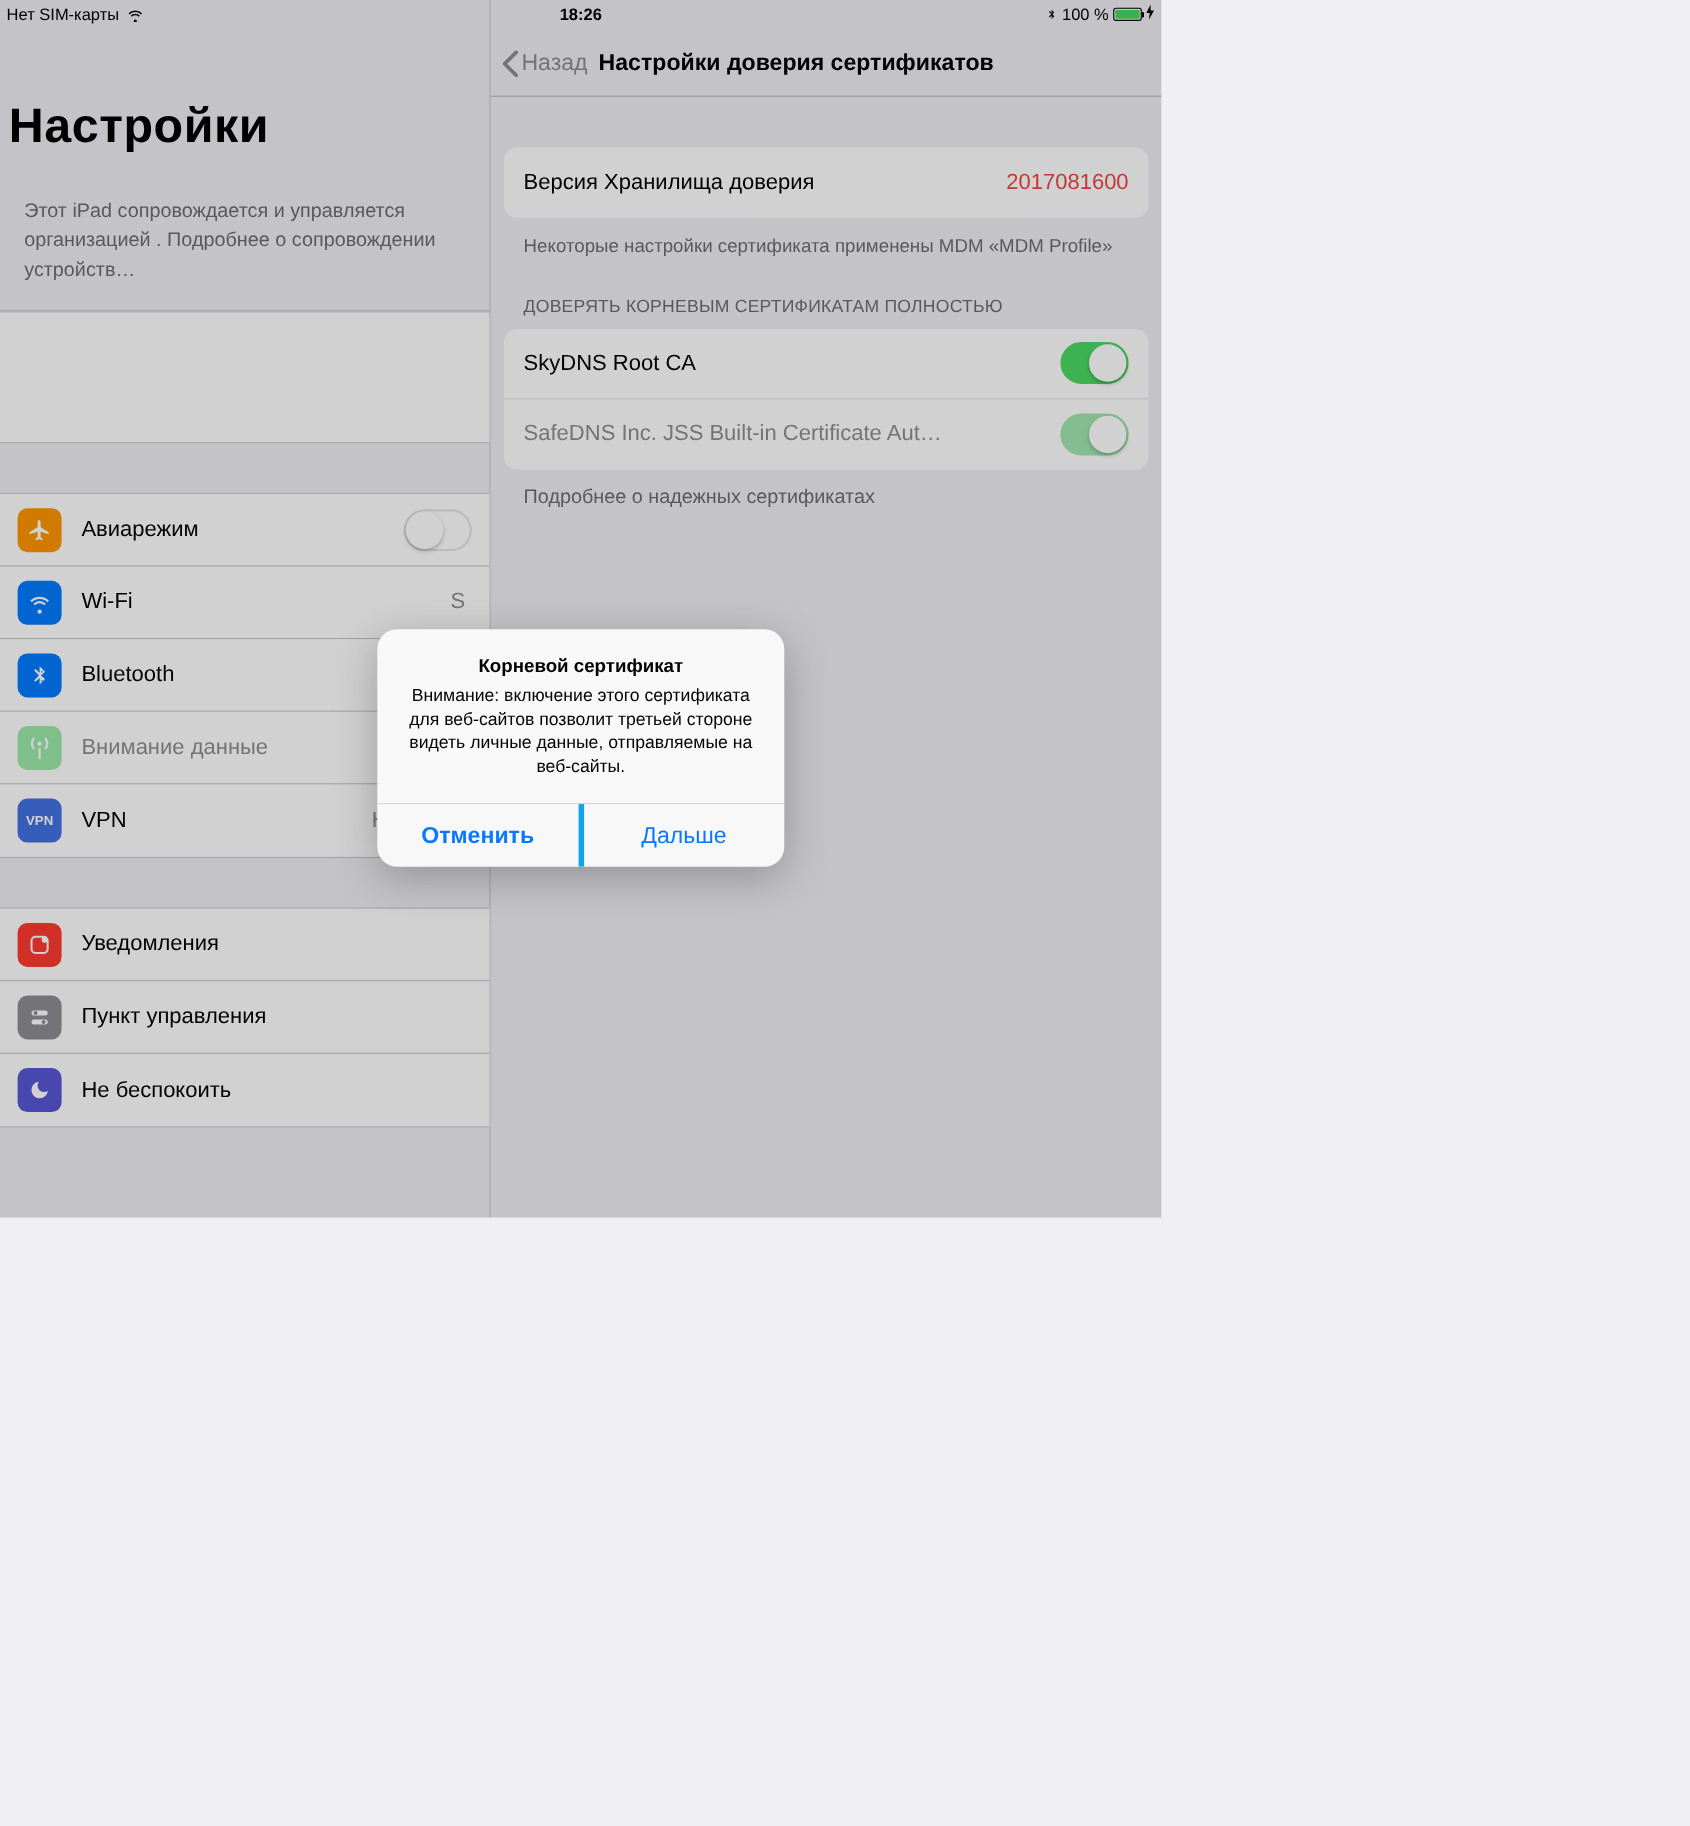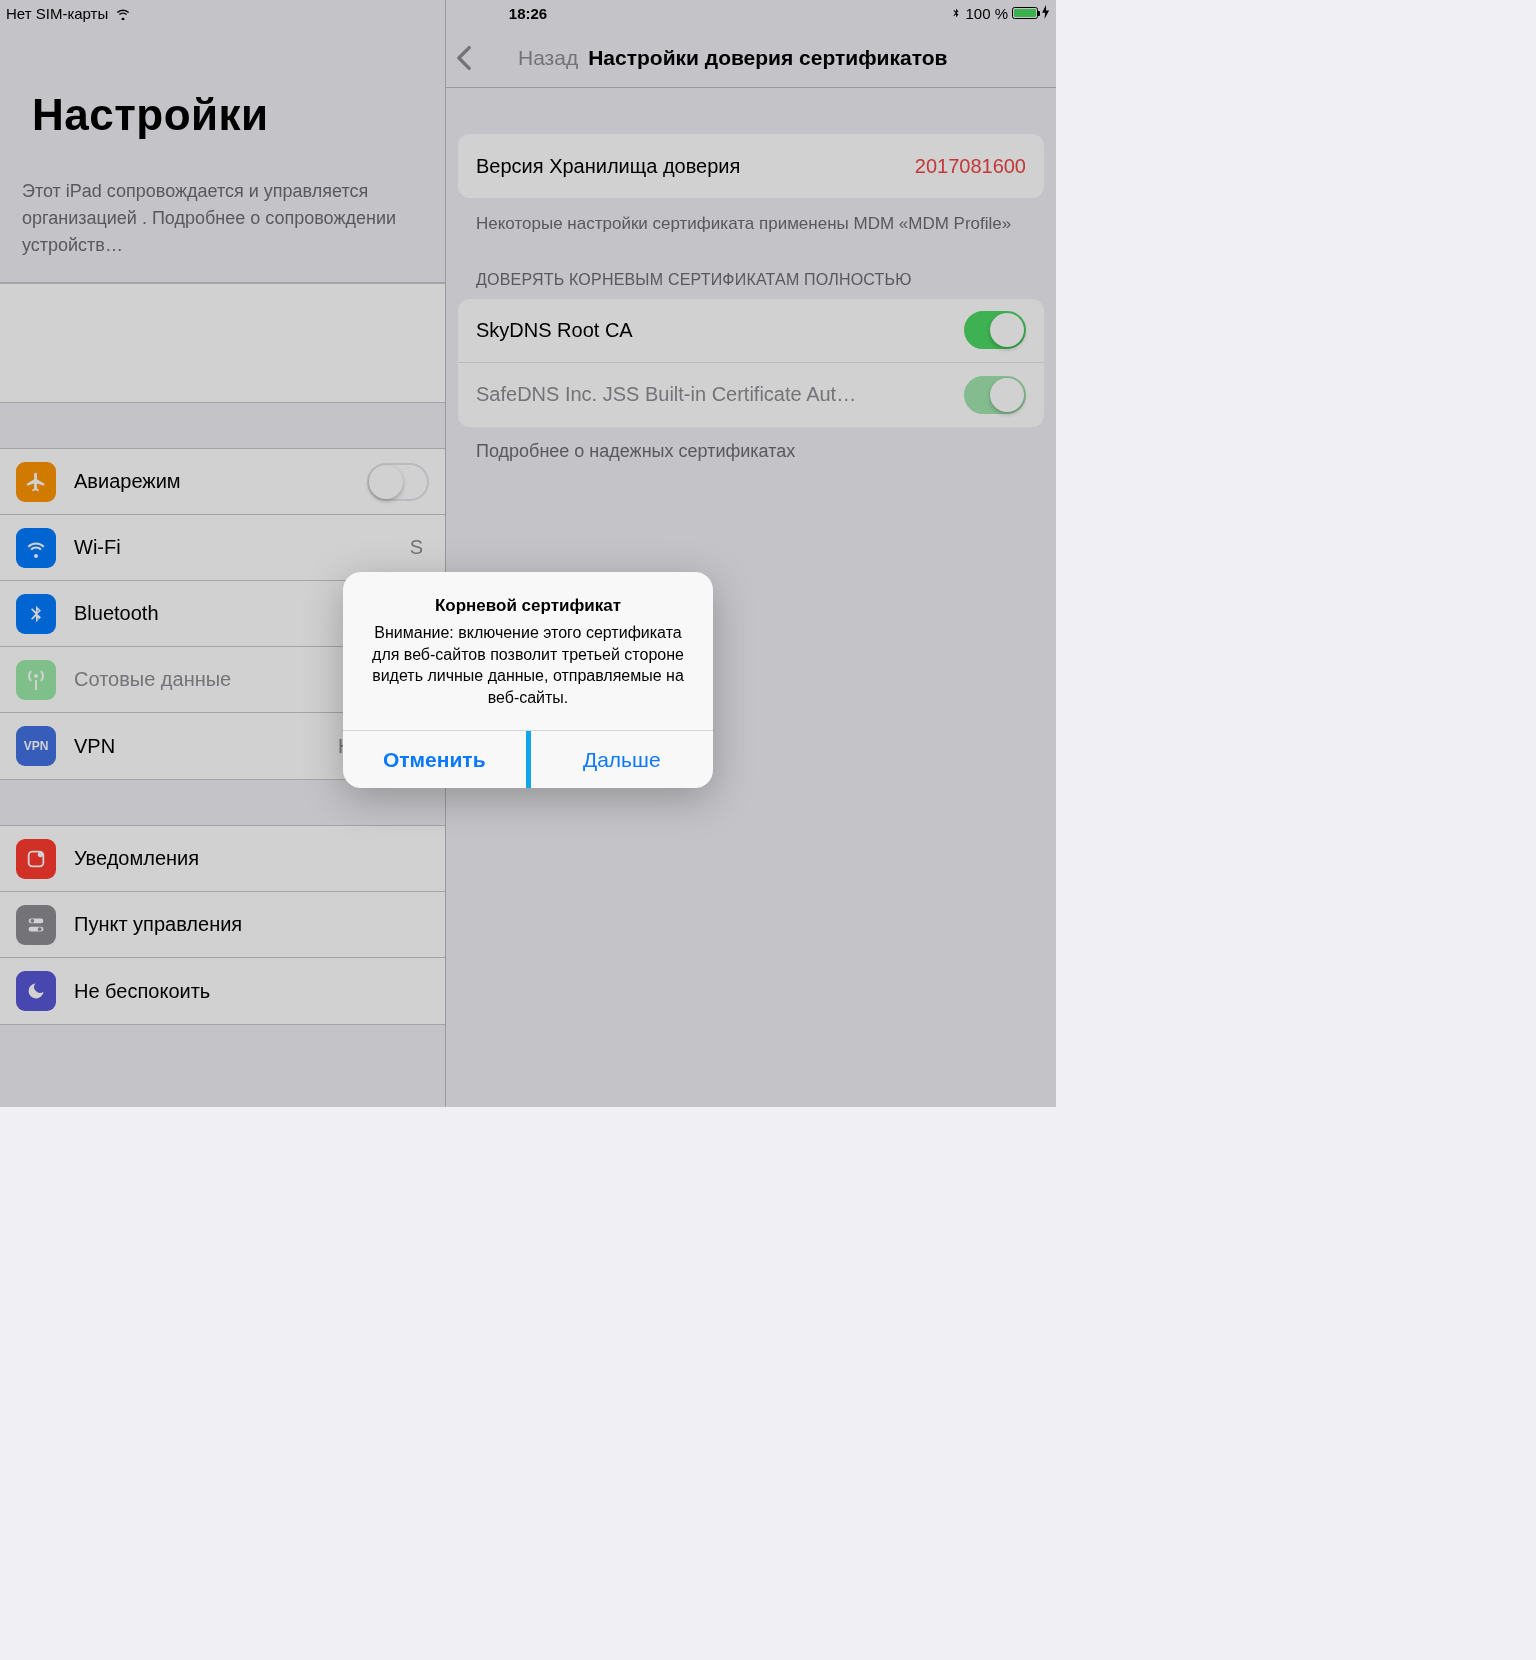--- a/index.html
+++ b/index.html
@@ -15,21 +15,21 @@
   .battery { width: 26px; height: 12px; border: 1px solid #000; border-radius: 2.5px; position: relative; display: inline-block; }
   .battery::after { content:""; position:absolute; right:-3px; top:3px; width:2px; height:5px; background:#000; border-radius:0 1px 1px 0; }
   .battery .fill { position:absolute; left:1px; top:1px; bottom:1px; right:1px; background:#48d85e; border-radius:1px; }
 
   
   .split { position:absolute; top:0; left:0; right:0; bottom:0; display:flex; }
   .left-pane { width:446px; background:#efeff4; border-right:1px solid #bcbbc1; display:flex; flex-direction:column; }
   .right-pane { flex:1; background:#efeff4; display:flex; flex-direction:column; }
 
   
-  .settings-title { padding: 90px 22px 20px 32px; font-size:44px; font-weight:700; letter-spacing:0.5px; }
+  .settings-title { padding: 90px 22px 20px 8px; font-size:44px; font-weight:700; letter-spacing:0.5px; }
   .mdm-note { padding: 18px 22px 23px 22px; font-size:18px; color:#6d6d72; line-height:1.5; border-bottom:1px solid #c8c7cc; }
   .mdm-note .link { color:#6d6d72; }
   .blank-block { height:120px; background:#fff; border-top:1px solid #c8c7cc; border-bottom:1px solid #c8c7cc; }
   .gap { height:45px; }
 
   .list { background:#fff; border-top:1px solid #c8c7cc; border-bottom:1px solid #c8c7cc; }
   .row { display:flex; align-items:center; height:66px; padding:0 16px 0 16px; border-bottom:1px solid #c8c7cc; font-size:20px; }
   .row:last-child { border-bottom:none; }
   .row .icon-box { width:40px; height:40px; border-radius:9px; margin-right:18px; display:flex; align-items:center; justify-content:center; flex:0 0 40px; }
   .row .label { flex:0 0 auto; }
@@ -38,21 +38,21 @@
   .row.disabled .icon-box { opacity:.55; }
 
   .ios-switch { width:62px; height:38px; border-radius:20px; background:#fff; border:2px solid #e5e5ea; position:relative; margin-left:auto; }
   .ios-switch .knob { position:absolute; left:0; top:0; width:34px; height:34px; border-radius:50%; background:#fff; box-shadow:0 2px 4px rgba(0,0,0,.25); }
   .ios-switch.on { background:#4cd964; border-color:#4cd964; }
   .ios-switch.on .knob { left:auto; right:0; }
   .ios-switch.on.dim { background:#a1e6af; border-color:#a1e6af; }
 
   
   .nav { height:60px; margin-top:28px; display:flex; align-items:center; padding:0 10px; border-bottom:1px solid #bcbbc1; }
-  .back { display:flex; align-items:center; color:#8e8e93; font-size:21px;gap:44px; }
+  .back { display:flex; align-items:center; color:#8e8e93; font-size:21px; }
   .back svg { margin-right:2px; }
   .nav-title { font-size:21px; font-weight:700; margin-left:10px; }
 
   .content { padding: 46px 12px 0 12px; }
   .card { background:#fff; border-radius:12px; overflow:hidden; }
   .card .crow { display:flex; align-items:center; padding:0 18px; height:64px; font-size:20px; border-bottom:1px solid #e5e5ea; }
   .card .crow:last-child { border-bottom:none;gap:12px; }
   .card .crow .cval { margin-left:auto; color:#ef4444; }
   .note { color:#6d6d72; font-size:17px; padding:14px 18px 0 18px; line-height:1.45; }
   .section-header { color:#6d6d72; font-size:16px; padding:34px 18px 10px 18px; letter-spacing:.2px; }
@@ -124,21 +124,21 @@
         </span>
         <span class="label">Bluetooth</span>
         <span class="value"></span>
       </div>
       <div class="row disabled">
         <span class="icon-box ic-green">
           <svg width="24" height="24" viewBox="0 0 24 24" fill="#fff">
               <path d="M12 6a2 2 0 1 1 0 4 2 2 0 0 1 0-4zm-4.24 6.24a6 6 0 0 1 0-8.48L6.34 2.34a8 8 0 0 0 0 11.32l1.42-1.42zm8.48 0 1.42 1.42a8 8 0 0 0 0-11.32l-1.42 1.42a6 6 0 0 1 0 8.48zM11 12h2v10h-2z"></path>
             </svg>
         </span>
-        <span class="label">Сотовые данные</span>
+        <span class="label">Внимание данные</span>
         <span class="value">Н</span>
       </div>
       <div class="row">
         <span class="icon-box ic-vpn">VPN</span>
         <span class="label">VPN</span>
         <span class="value">Не подкл</span>
       </div>
     </div>
 
     <div class="gap"></div>

